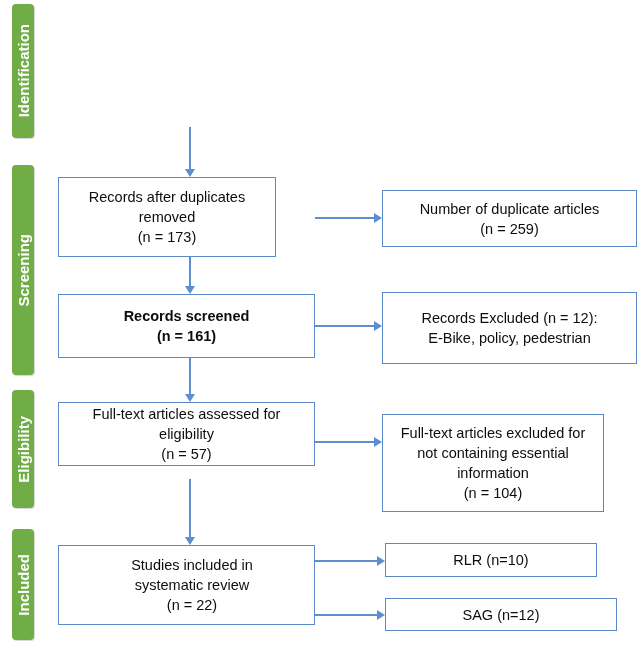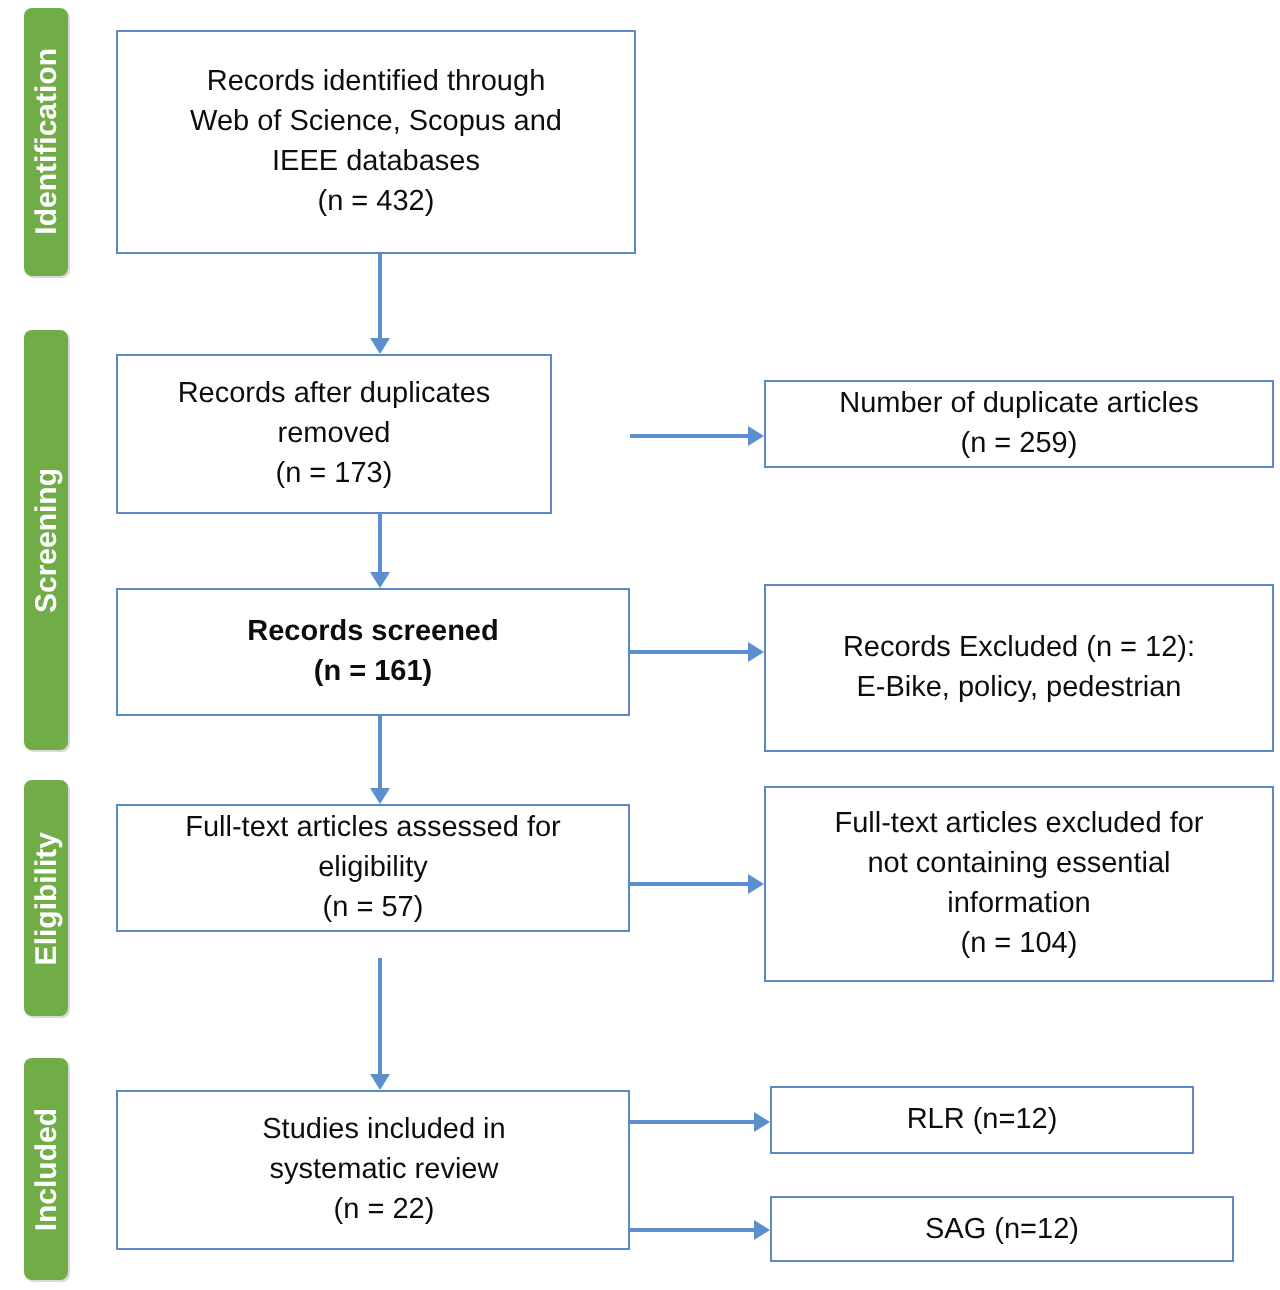--- a/index.html
+++ b/index.html
@@ -99,26 +99,20 @@
   </div>
 
   <div class="stage-bar" style="left:12px; top:390px; height:118px;">
     <span class="stage-label">Eligibility</span>
   </div>
 
   <div class="stage-bar" style="left:12px; top:529px; height:111px;">
     <span class="stage-label">Included</span>
   </div>
 
-  <div class="flow-box" style="left:58px; top:15px; width:260px; height:112px;">
-    <span class="box-text">Records identified through
-Web of Science, Scopus and
-IEEE databases
-(n = 432)</span>
-  </div>
 
   <div class="flow-box" style="left:58px; top:177px; width:218px; height:80px;">
     <span class="box-text">Records after duplicates
 removed
 (n = 173)</span>
   </div>
 
   <div class="flow-box" style="left:58px; top:294px; width:257px; height:64px;font-weight:bold;">
     <span class="box-text">Records screened
 (n = 161)</span>
@@ -129,39 +123,39 @@
 eligibility
 (n = 57)</span>
   </div>
 
   <div class="flow-box" style="left:58px; top:545px; width:257px; height:80px;padding-left:17px;">
     <span class="box-text">Studies included in
 systematic review
 (n = 22)</span>
   </div>
 
-  <div class="flow-box" style="left:382px; top:190px; width:255px; height:44px;">
+  <div class="flow-box" style="left:382px; top:190px; width:255px; height:57px;">
     <span class="box-text">Number of duplicate articles
 (n = 259)</span>
   </div>
 
-  <div class="flow-box" style="left:382px; top:292px; width:255px; height:84px;">
+  <div class="flow-box" style="left:382px; top:292px; width:255px; height:72px;">
     <span class="box-text">Records Excluded (n = 12):
 E-Bike, policy, pedestrian</span>
   </div>
 
-  <div class="flow-box" style="left:382px; top:393px; width:255px; height:98px;">
+  <div class="flow-box" style="left:382px; top:414px; width:222px; height:98px;">
     <span class="box-text">Full-text articles excluded for
 not containing essential
 information
 (n = 104)</span>
   </div>
 
   <div class="flow-box" style="left:385px; top:543px; width:212px; height:34px;">
-    <span class="box-text">RLR (n=12)</span>
+    <span class="box-text">RLR (n=10)</span>
   </div>
 
   <div class="flow-box" style="left:385px; top:598px; width:232px; height:33px;">
     <span class="box-text">SAG (n=12)</span>
   </div>
 
   <div class="connector-v" style="left:189px; top:127px; height:42px;"></div>
   <div class="arrow-down" style="left:185px; top:169px;"></div>
 
   <div class="connector-v" style="left:189px; top:257px; height:29px;"></div>

